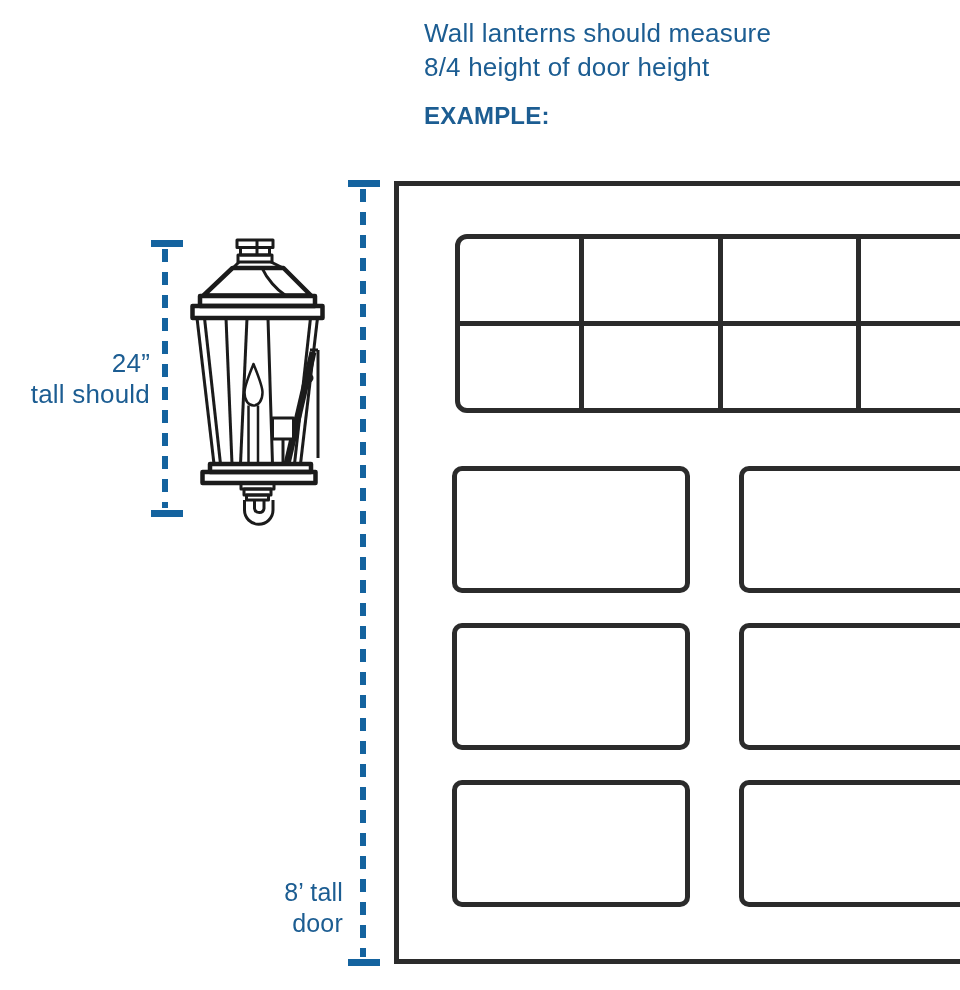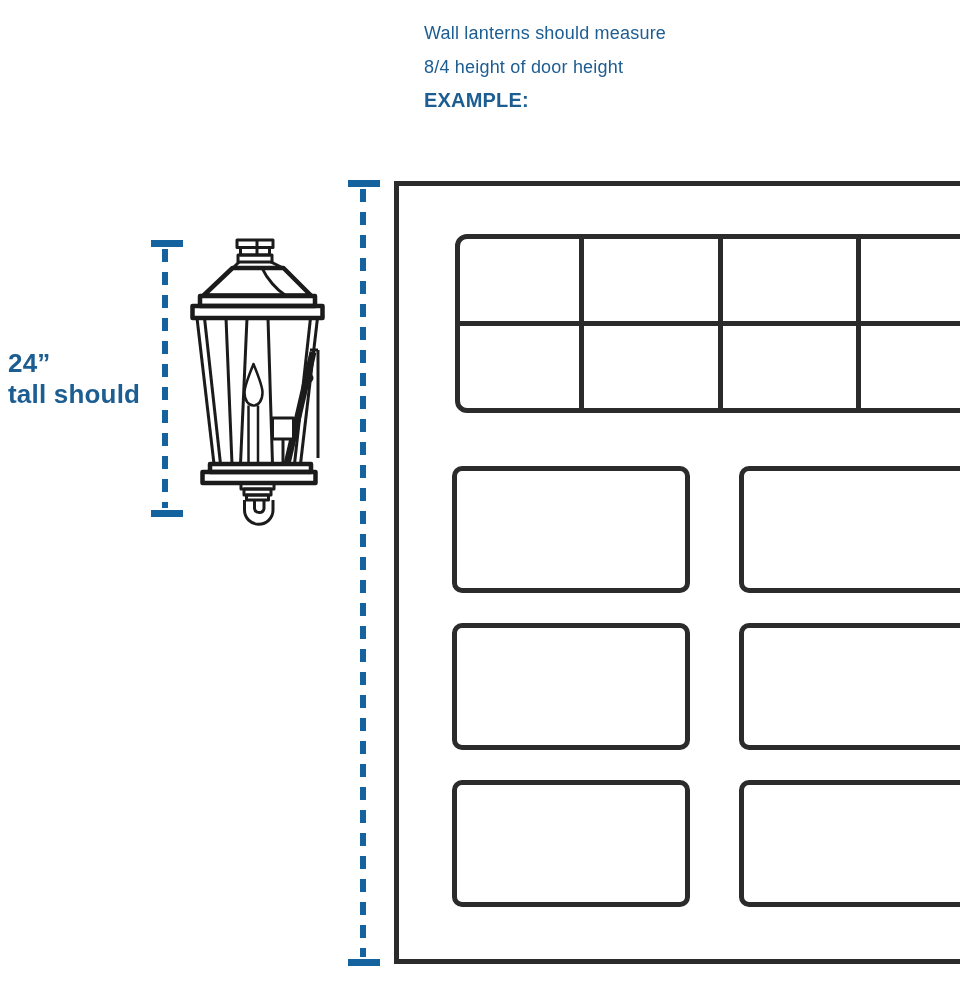--- a/index.html
+++ b/index.html
@@ -8,31 +8,31 @@
     --line-dark:#2b2b2b;
   }
   html,body{margin:0;padding:0;background:#ffffff;}
   .stage{
     position:relative;width:960px;height:990px;overflow:hidden;
     background:#ffffff;font-family:"Liberation Sans",sans-serif;
   }
   
   .heading{
     position:absolute;left:424px;top:16px;
-    color:var(--text-blue);font-size:18px;line-height:34px;font-weight:400;
+    color:var(--text-blue);font-size:26px;line-height:34px;font-weight:400;
     letter-spacing:.2px;white-space:nowrap;
   }
   .example{
-    position:absolute;left:424px;top:86px;
-    color:var(--text-blue);font-size:20px;line-height:28px;font-weight:700;
+    position:absolute;left:424px;top:102px;
+    color:var(--text-blue);font-size:24px;line-height:28px;font-weight:700;
     letter-spacing:.2px;white-space:nowrap;
   }
   .dim-label{
-    position:absolute;color:var(--text-blue);
-    font-weight:700;letter-spacing:.2px;margin-left:8px;
+    position:absolute;color:var(--text-blue);text-align:right;
+    font-weight:400;letter-spacing:.2px;
   }
   .fixture-label{left:0;top:348px;width:150px;font-size:26px;line-height:31px;}
   .door-label{left:0;top:877px;width:343px;font-size:25px;line-height:31px;}
   
   .cap{position:absolute;width:32px;height:7px;background:var(--dash-blue);}
   .dashes{
     position:absolute;width:6px;
     background:repeating-linear-gradient(to bottom,var(--dash-blue) 0 13px,transparent 13px 23px);
   }
   .fix-cap-top{left:151px;top:240px;}
@@ -74,20 +74,24 @@
 
   <div class="example">
     <div>EXAMPLE:</div>
   </div>
 
   <div class="dim-label fixture-label">
     <div>24”</div>
     <div>tall should</div>
   </div>
 
+  <div class="dim-label door-label">
+    <div>8’ tall</div>
+    <div>door</div>
+  </div>
 
   <div>
     <div class="cap fix-cap-top"></div>
     <div class="dashes fix-dashes"></div>
     <div class="cap fix-cap-bot"></div>
   </div>
 
   <div>
     <div class="cap door-cap-top"></div>
     <div class="dashes door-dashes"></div>

